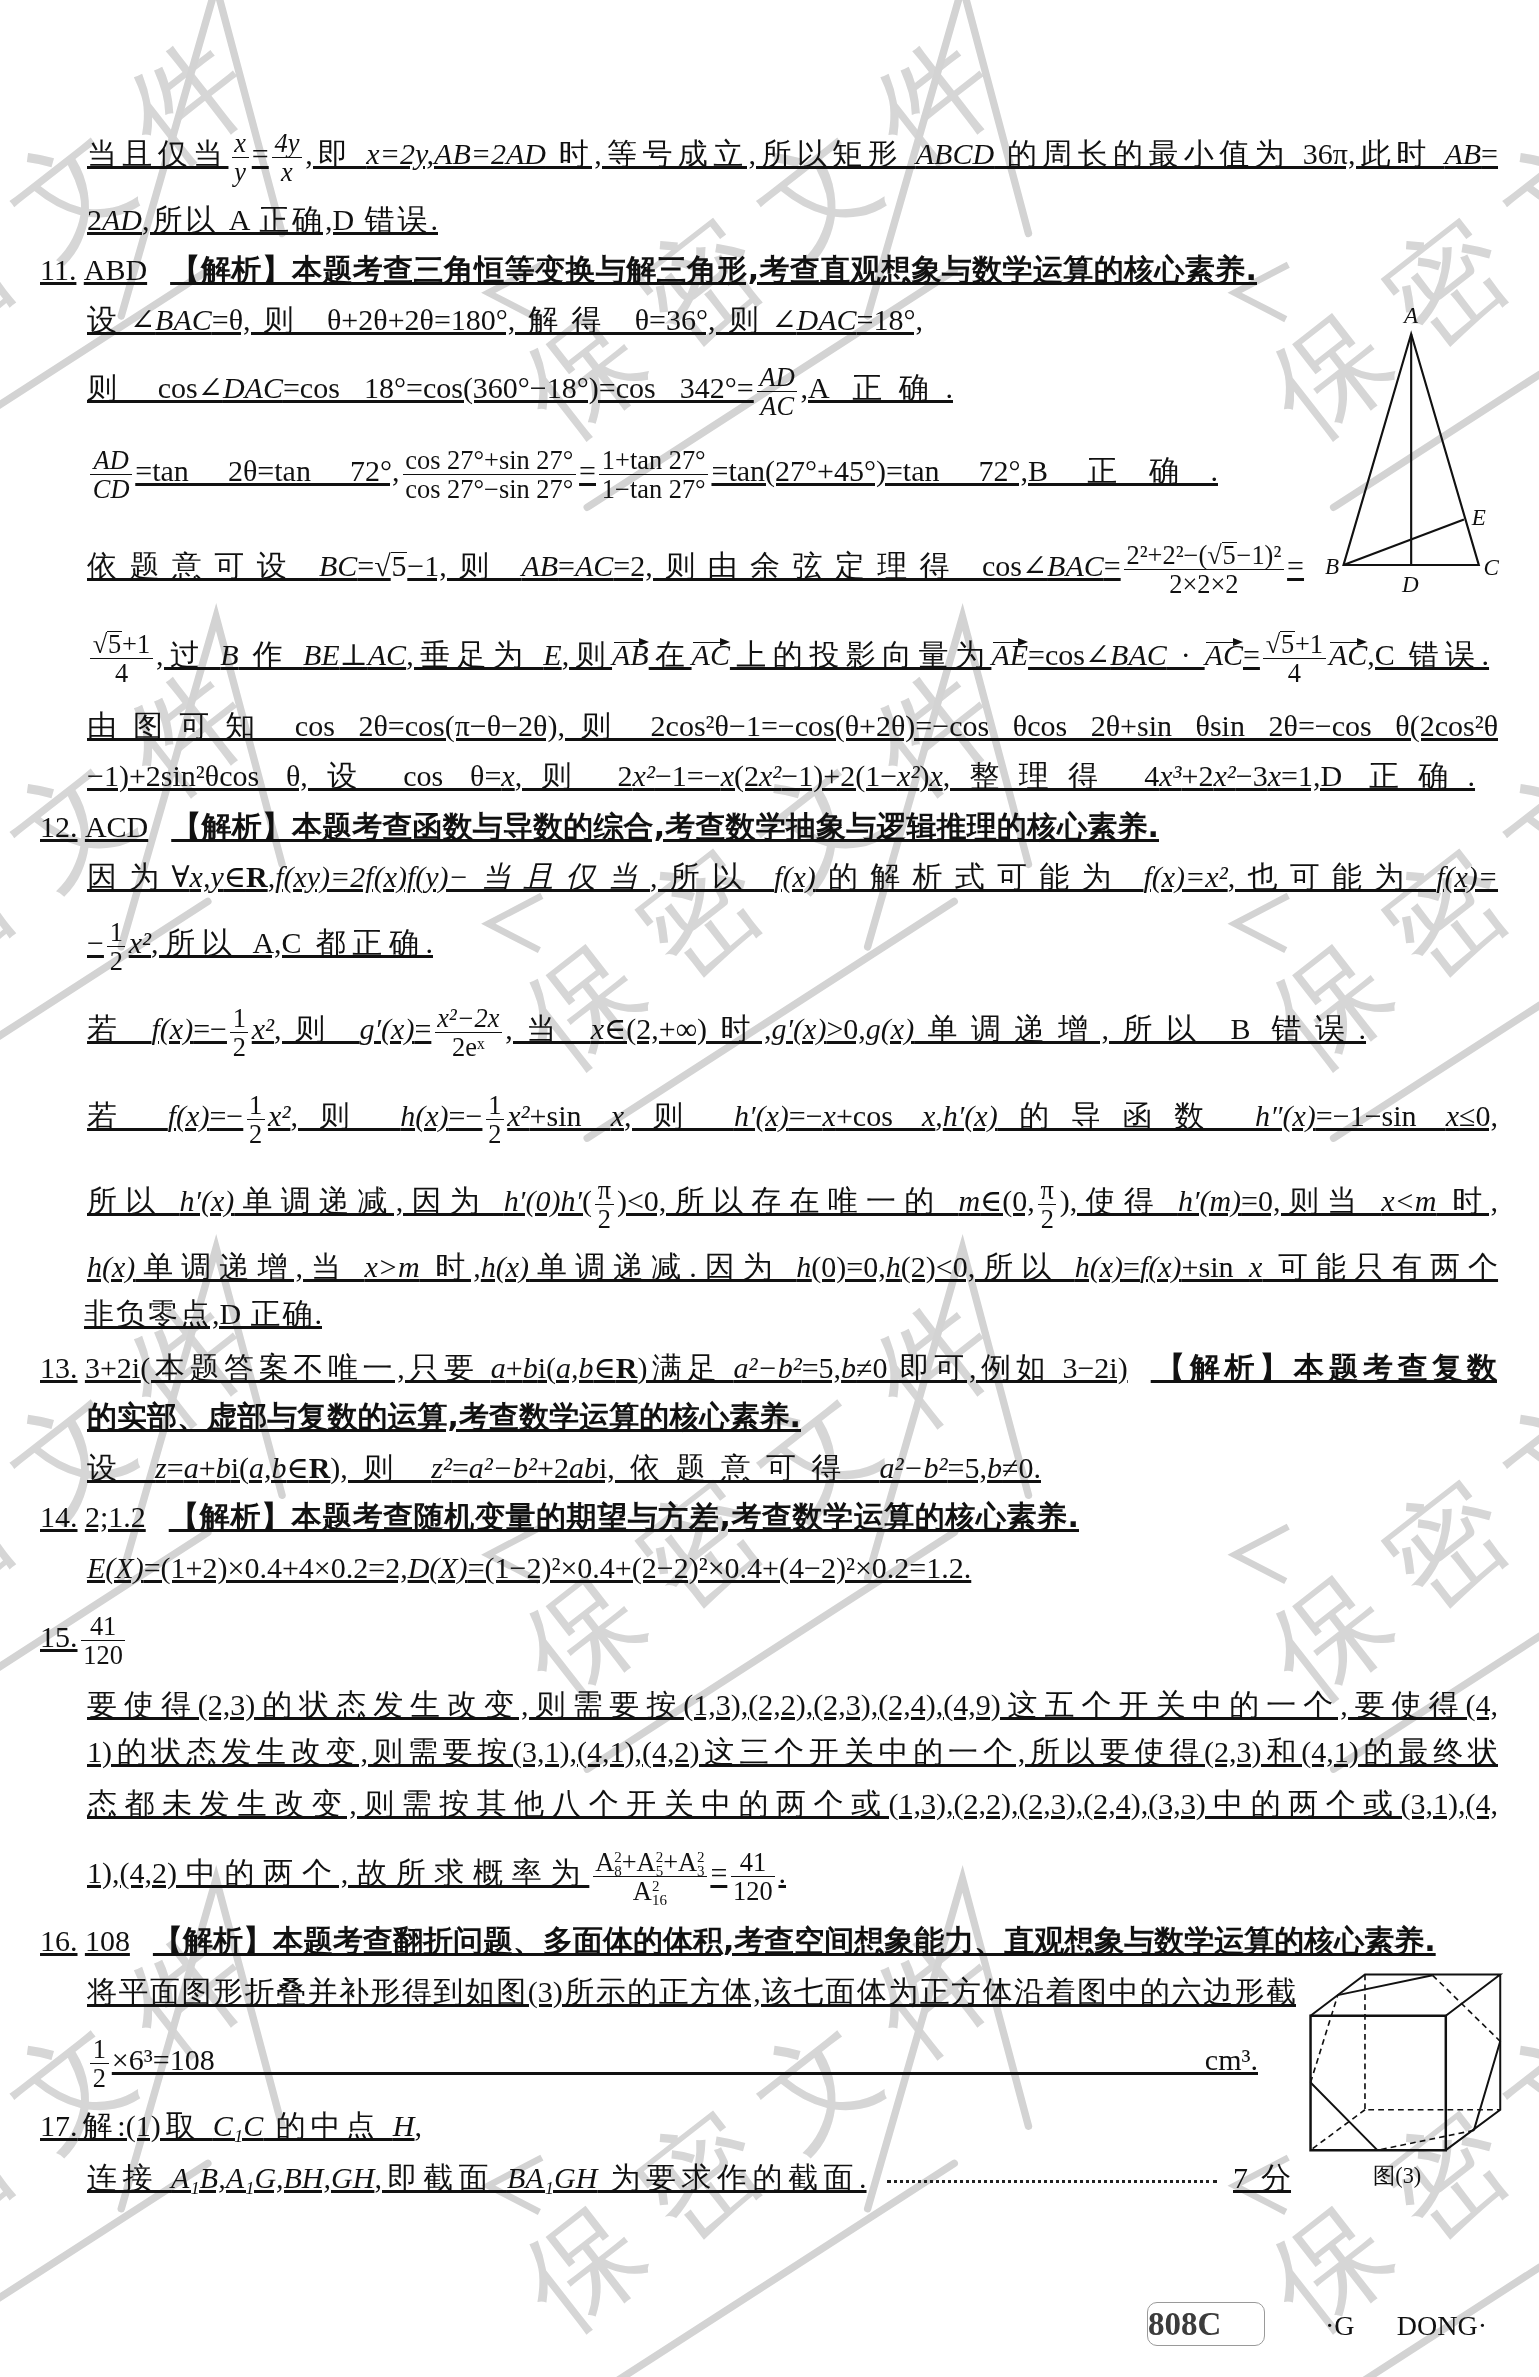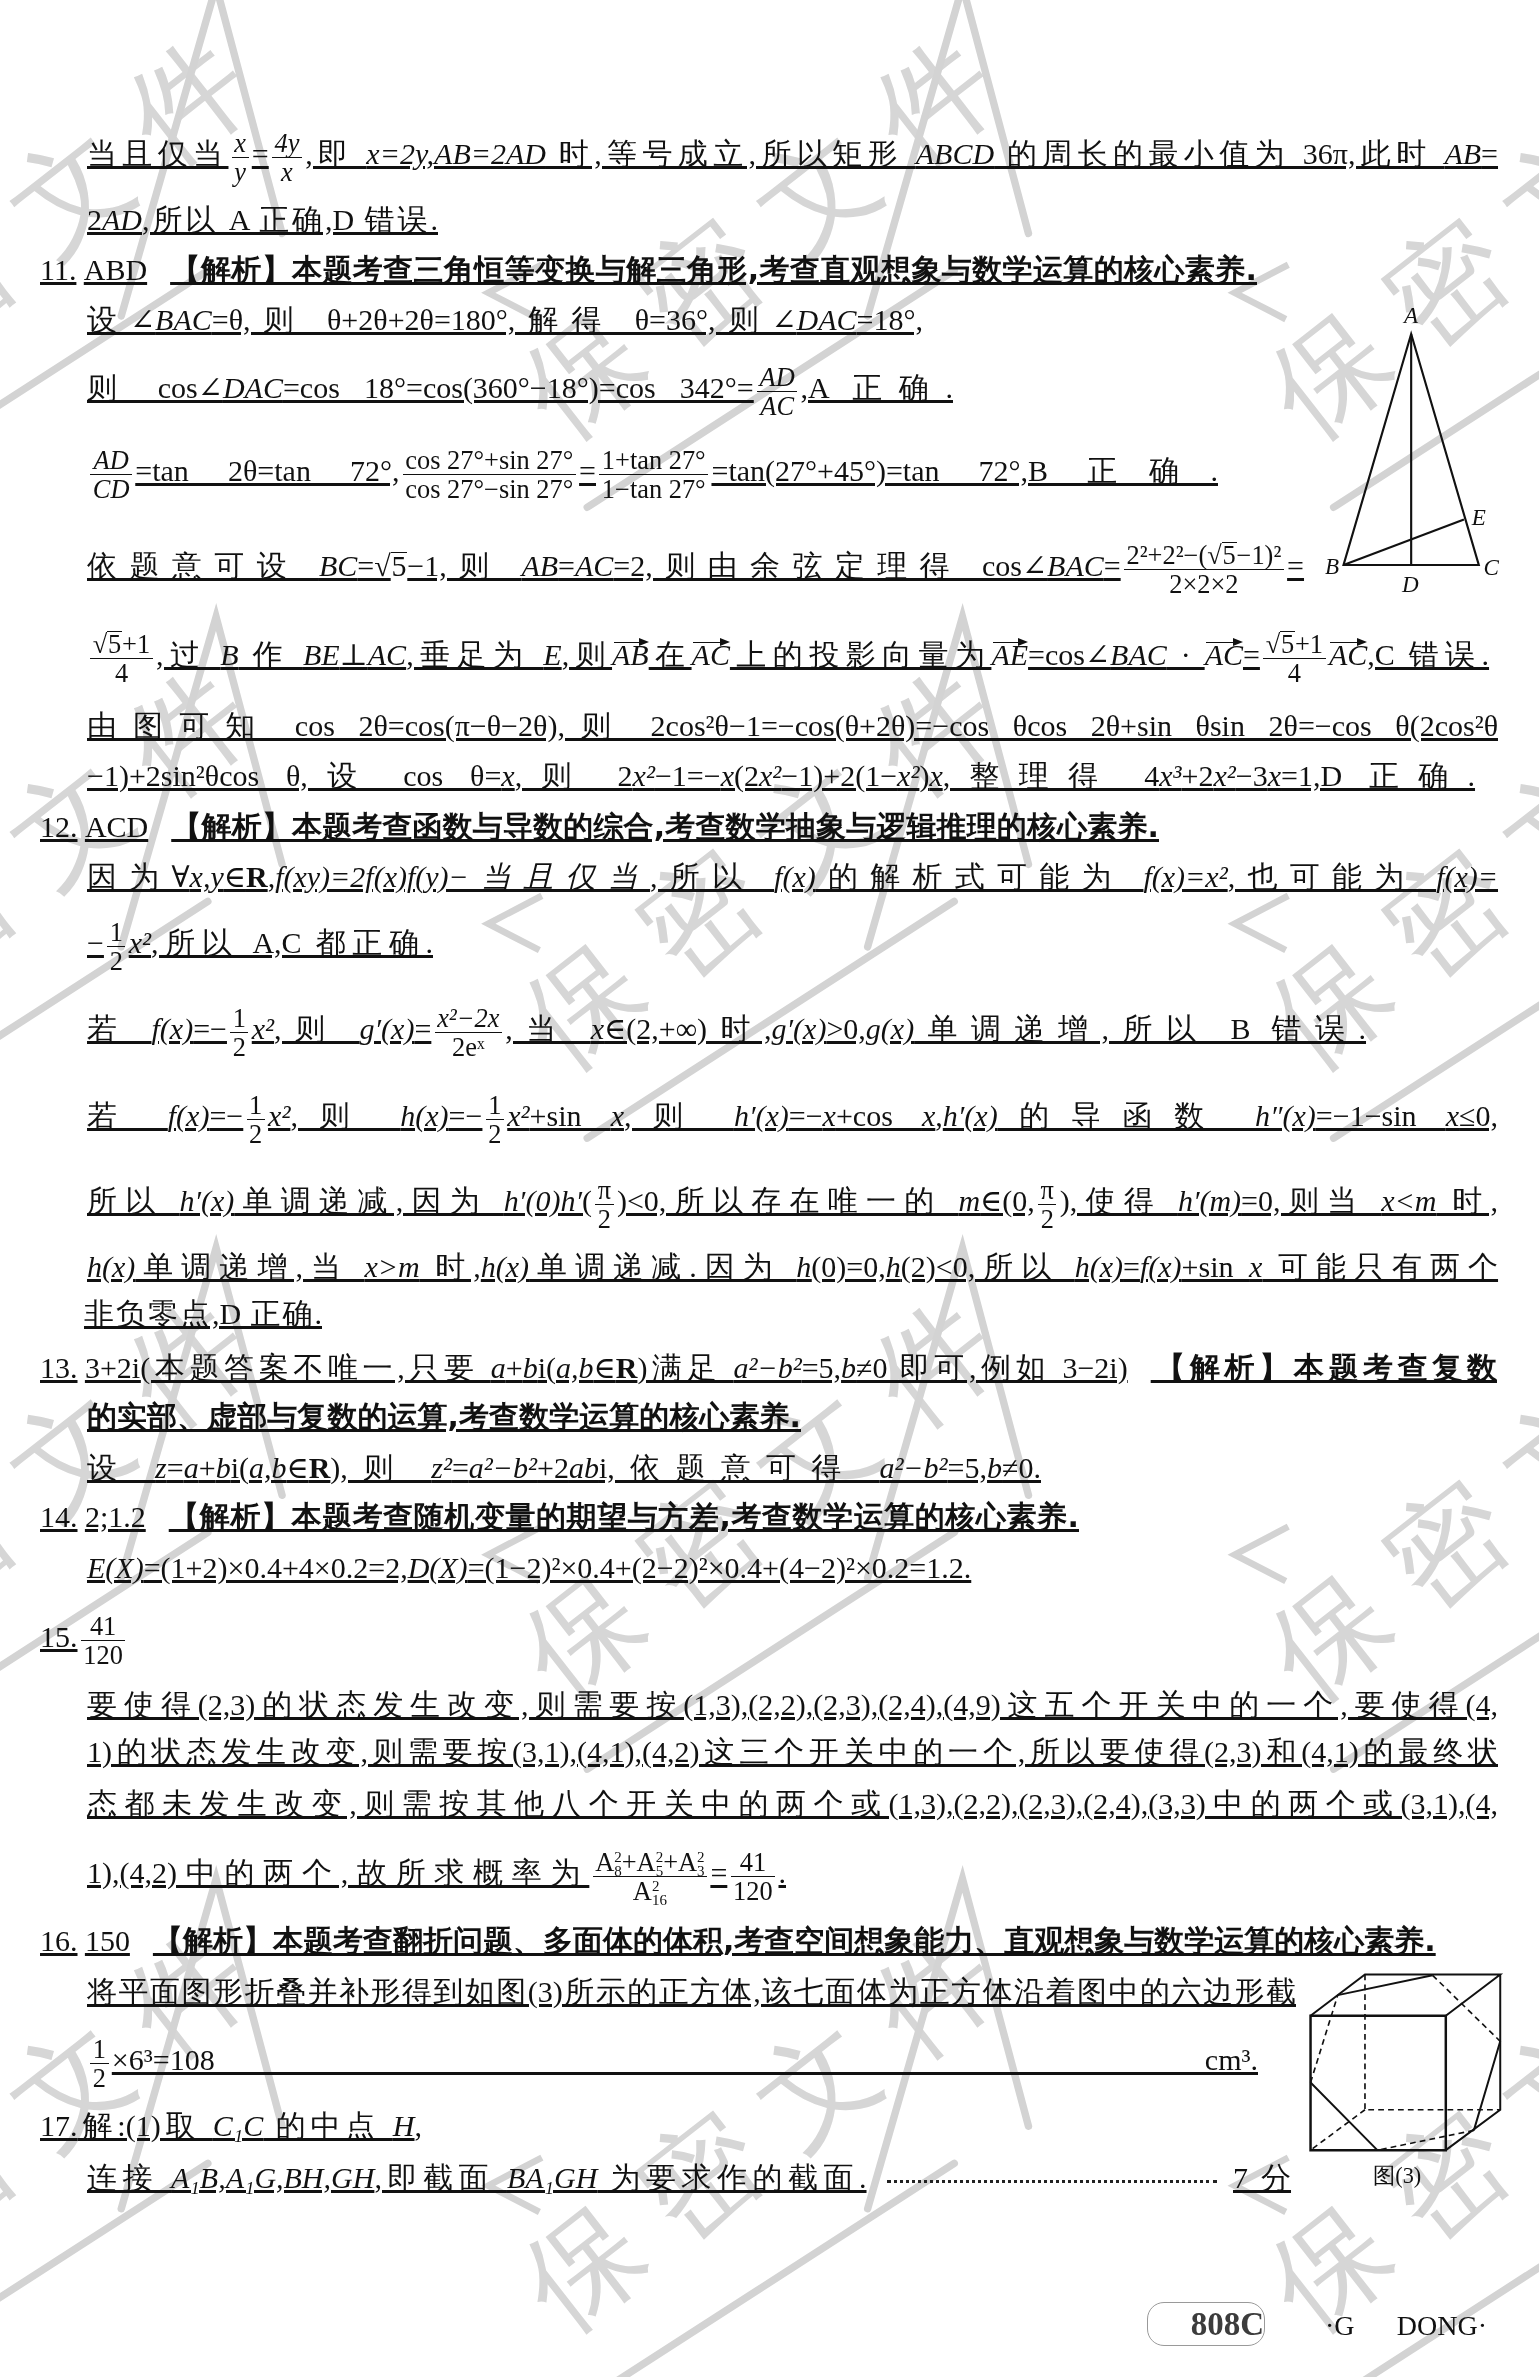--- a/index.html
+++ b/index.html
@@ -16,21 +16,21 @@
 .frac .n,.frac .d{display:block;padding:0 2.5px;}
 .frac .n{border-bottom:1.6px solid #111;}
 .ol{display:inline-block;border-top:1.6px solid #111;line-height:25px;padding:0 0.8px;}
 .vec{display:inline-block;position:relative;line-height:30px;padding-top:3.3px;font-style:italic;}
 .vec::before{content:"";position:absolute;left:1.6px;right:4.1px;top:5px;border-top:1.6px solid #111;}
 .vec::after{content:"";position:absolute;right:0;top:1.6px;border-left:10px solid #111;border-top:4.1px solid transparent;border-bottom:4.1px solid transparent;}
 .ss{display:inline-block;vertical-align:-5px;font-size:15px;line-height:14px;margin:-6.6px 0;text-align:left;text-align-last:left;}
 .ss>span{display:block;}
 .leader{display:inline-block;width:330px;height:0;border-bottom:3.3px dotted #222;vertical-align:middle;margin:0 16.5px 0 20px;}
 .ft{position:absolute;z-index:1;top:2306px;height:40px;line-height:40px;font-size:28px;white-space:nowrap;text-align:justify;text-align-last:justify;}
-.code-box{position:absolute;z-index:1;left:1147px;top:2302px;width:116px;height:42px;border:1.6px solid #9a9a9a;border-radius:17px;text-align:right;line-height:42px;font-size:33px;font-weight:bold;color:#3c3c3c;}
+.code-box{position:absolute;z-index:1;left:1147px;top:2302px;width:116px;height:42px;border:1.6px solid #9a9a9a;border-radius:10px;text-align:left;line-height:42px;font-size:33px;font-weight:bold;color:#3c3c3c;}
 </style>
 </head>
 <body>
 
 <div id="page">
 
 <svg class="wm" width="1539" height="2377" viewBox="0 0 1866 2882">
  <defs>
   <g id="wmu">
    <path d="M-115,400 L0,0 L80,300" fill="none" stroke="#d3d3d3" stroke-width="9" stroke-linecap="round"></path>
@@ -93,21 +93,21 @@
 
 <div>
 <div class="ln" style="top:1612px;left:40px;width:1232px"><span>15.</span><span class="frac"><span class="n">41</span><span class="d">120</span></span></div>
 <div class="ln" style="top:1680px;left:87px;width:1411px"><span>要使得(2,3)的状态发生改变,则需要按(1,3),(2,2),(2,3),(2,4),(4,9)这五个开关中的一个,要使得(4,</span></div>
 <div class="ln" style="top:1727px;left:87px;width:1411px"><span>1)的状态发生改变,则需要按(3,1),(4,1),(4,2)这三个开关中的一个,所以要使得(2,3)和(4,1)的最终状</span></div>
 <div class="ln" style="top:1779px;left:87px;width:1411px"><span>态都未发生改变,则需按其他八个开关中的两个或(1,3),(2,2),(2,3),(2,4),(3,3)中的两个或(3,1),(4,</span></div>
 <div class="ln" style="top:1848px;left:87px;width:699px"><span>1),(4,2)中的两个,故所求概率为</span><span class="frac"><span class="n"><span>A</span><span class="ss"><span>2</span><span>8</span></span><span>+A</span><span class="ss"><span>2</span><span>5</span></span><span>+A</span><span class="ss"><span>2</span><span>3</span></span></span><span class="d"><span>A</span><span class="ss"><span>2</span><span>16</span></span></span></span><span>=</span><span class="frac"><span class="n">41</span><span class="d">120</span></span><span>.</span></div>
 </div>
 
 <div>
-<div class="ln" style="top:1916px;left:40px;width:1383px"><span>16.</span><span class="sp">150</span><span class="b gap">【解析】本题考查翻折问题、多面体的体积,考查空间想象能力、直观想象与数学运算的核心素养.</span></div>
+<div class="ln" style="top:1916px;left:40px;width:1383px"><span>16.</span><span class="sp">108</span><span class="b gap">【解析】本题考查翻折问题、多面体的体积,考查空间想象能力、直观想象与数学运算的核心素养.</span></div>
 <div class="ln" style="top:1967px;left:87px;width:1209px"><span>将平面图形折叠并补形得到如图(3)所示的正方体,该七面体为正方体沿着图中的六边形截</span></div>
 <div class="ln" style="top:2035px;left:87px;width:1171px"><span class="frac"><span class="n">1</span><span class="d">2</span></span><span>×6³=108 cm³.</span></div>
 </div>
 
 <div>
 <div class="ln" style="top:2101px;left:40px;width:382px"><span>17.</span><span>解:(1)取 </span><span class="i">C₁C</span><span> 的中点 </span><span class="i">H</span><span>,</span></div>
 <div class="ln" style="top:2153px;left:87px;width:1204px"><span>连接 </span><span class="i">A₁B,A₁G,BH,GH</span><span>,即截面 </span><span class="i">BA₁GH</span><span> 为要求作的截面.</span><span class="leader"></span><span>7 分</span></div>
 </div>
 
 <svg class="fig" width="1539" height="2377" viewBox="0 0 1866 2882">

